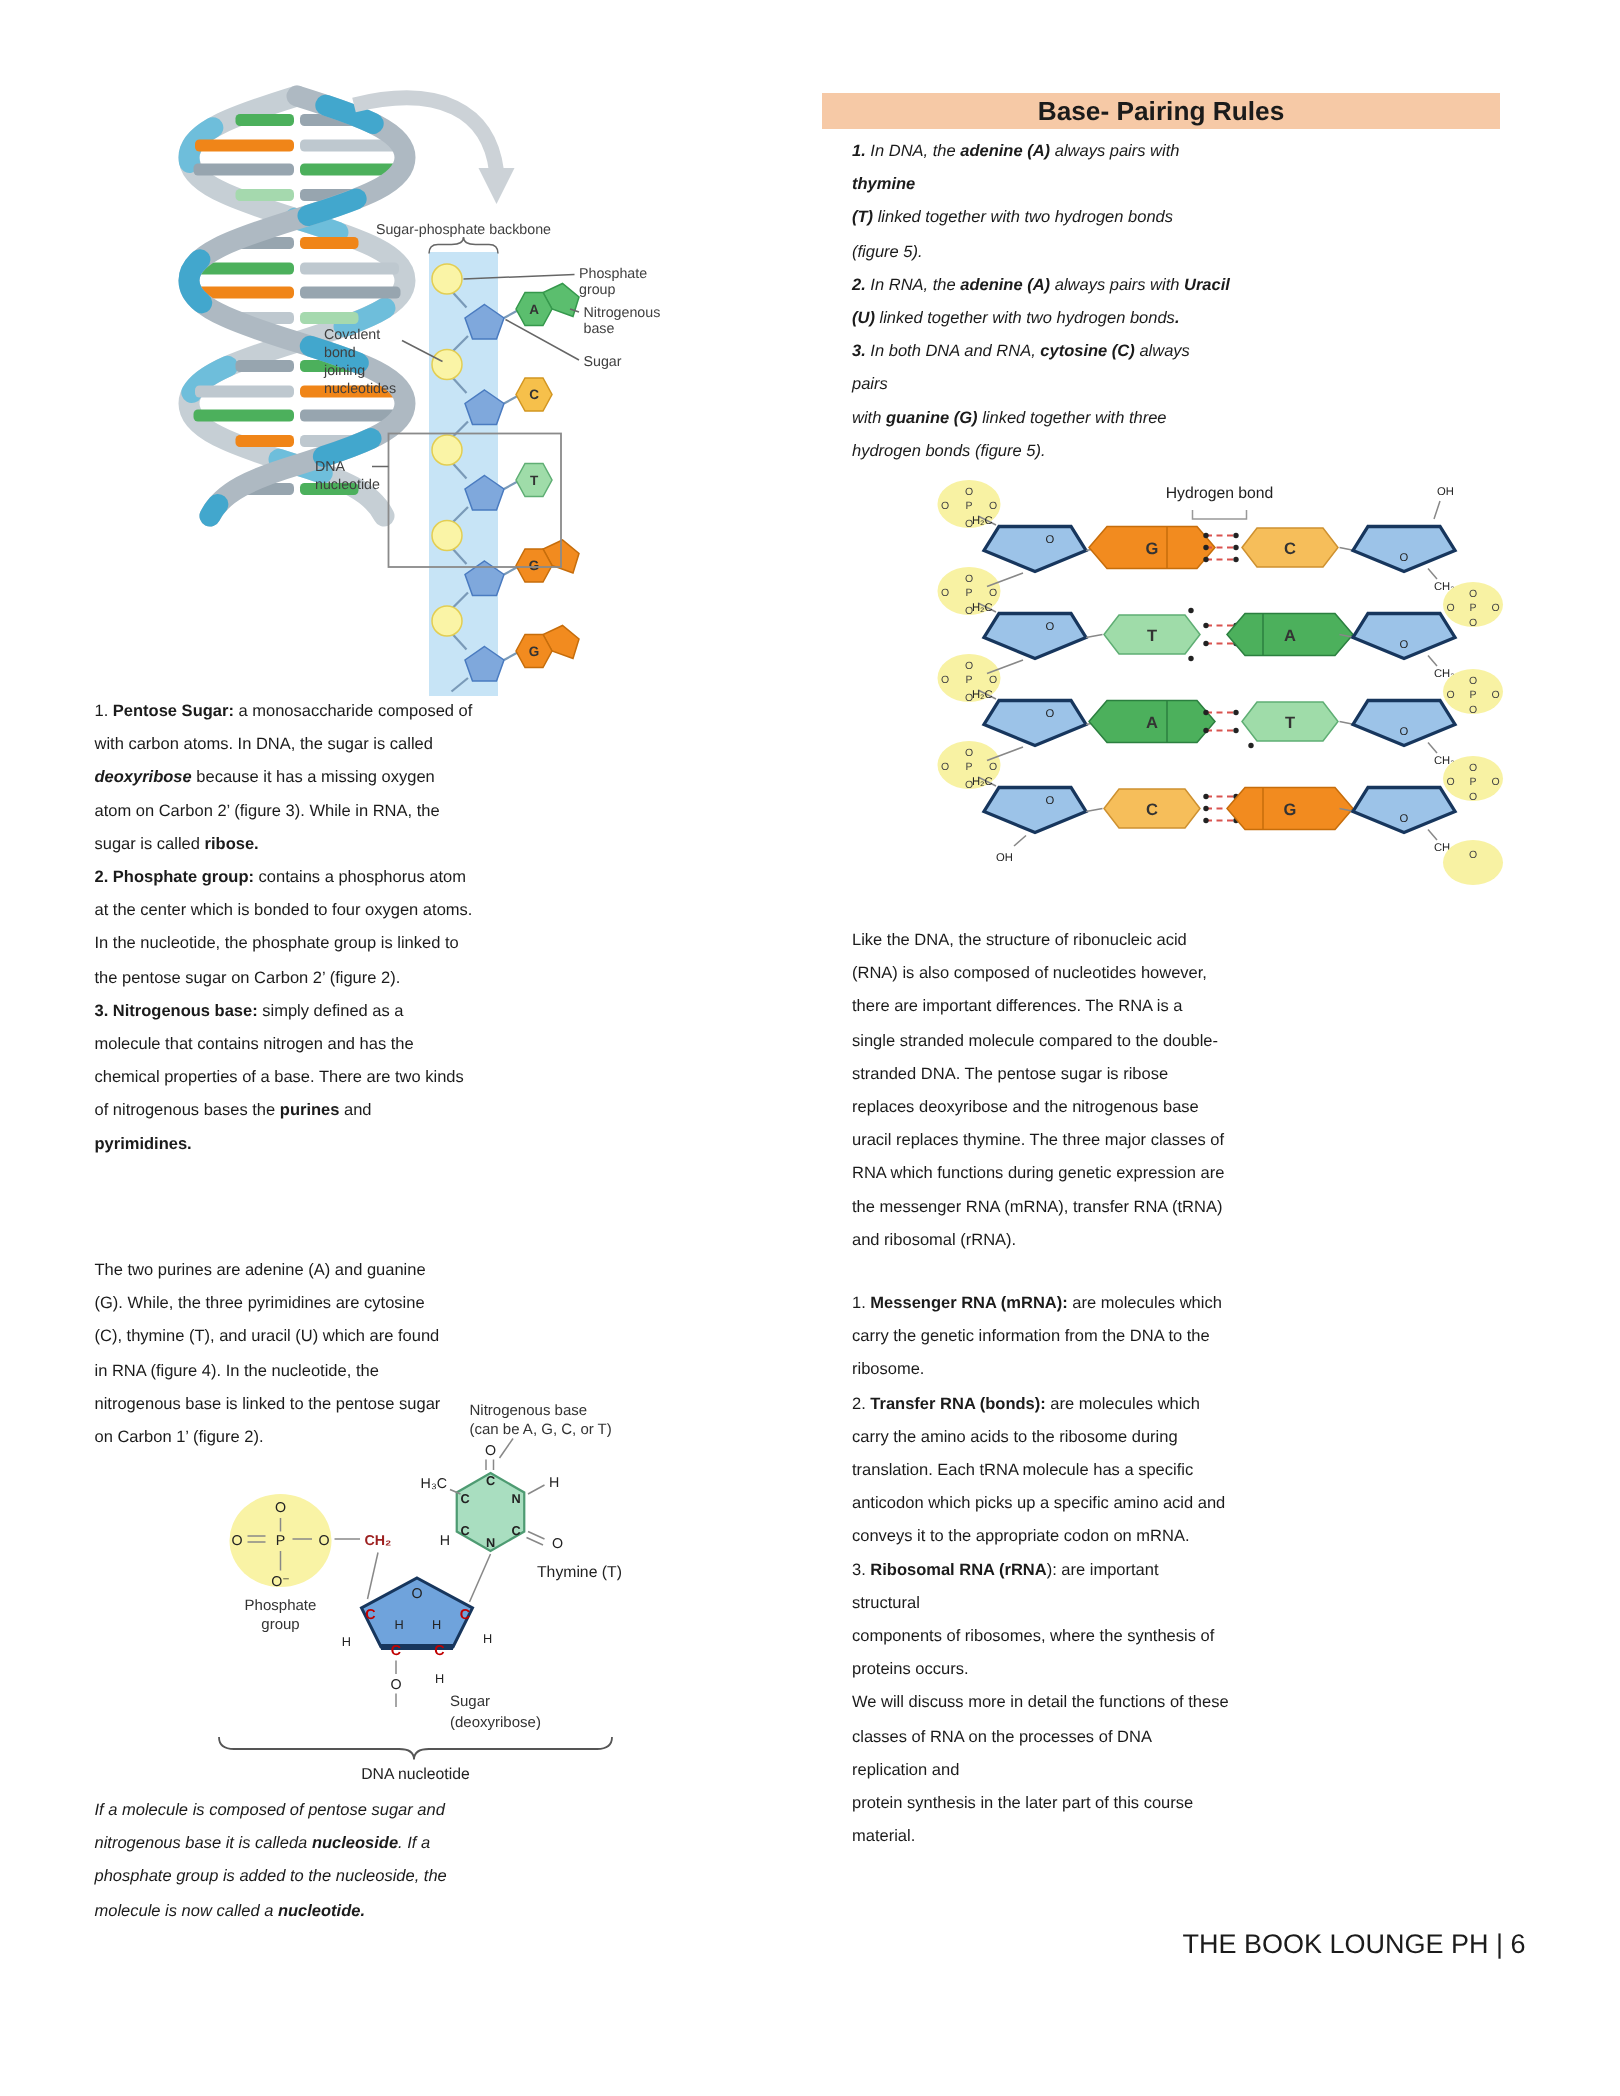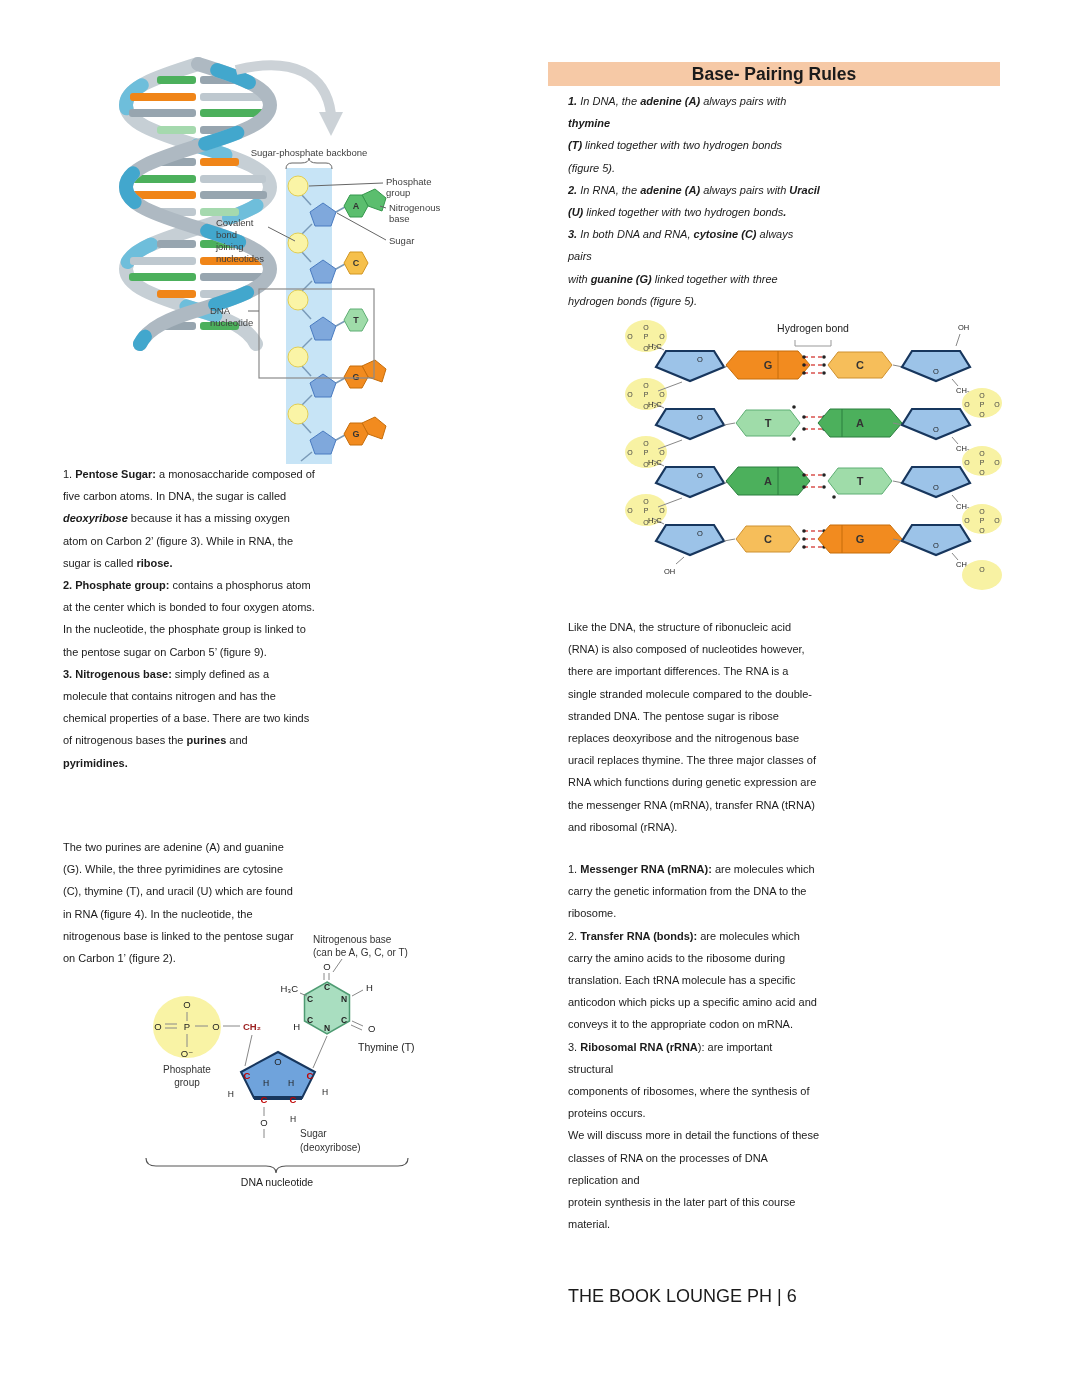--- a/index.html
+++ b/index.html
@@ -3,21 +3,21 @@
 <meta charset="utf-8">
 <style>
   html,body{margin:0;padding:0;background:#e8e8e8;}
   .page{position:relative;width:1080px;height:1397px;background:#ffffff;margin:0 auto;
         font-family:"Liberation Sans","DejaVu Sans",sans-serif;color:#1b1b1b;overflow:hidden;}
   .tb{position:absolute;font-size:11px;line-height:22.2px;white-space:pre;}
   .b{font-weight:bold}
   .i{font-style:italic}
   .hdr{position:absolute;left:548px;width:452px;height:24px;background:#F6C9A6;
        font-weight:bold;font-size:17.5px;line-height:24px;text-align:center;}
-  .footer{position:absolute;left:568px;top:1286px;width:449px;font-size:18px;text-align:left;}
+  .footer{position:absolute;left:568px;top:1286px;width:449px;font-size:18px;text-align:right;}
   svg{position:absolute;overflow:visible}
   svg text{font-family:"Liberation Sans","DejaVu Sans",sans-serif;fill:#3d3d3d;}
   .fl{font-size:9.5px;fill:#3f3f3f}
   .fl2{font-size:10px;fill:#333}
   .fl3{font-size:10.5px;fill:#222}
   .atom{font-size:9.5px;fill:#222}
   .atomr{font-size:9.5px;fill:#9C1F1F;font-weight:bold}
   .atomc{font-size:9.5px;fill:#C00000;font-weight:bold}
   .atomh{font-size:8.5px;fill:#222}
   .ring{font-size:8.5px;fill:#222;font-weight:bold}
@@ -147,28 +147,28 @@
       <text class="fl" x="118" y="194">joining</text>
       <text class="fl" x="118" y="206">nucleotides</text>
       <line class="ln2" x1="170" y1="171" x2="197" y2="185"></line>
       <text class="fl" x="112" y="258">DNA</text>
       <text class="fl" x="112" y="270">nucleotide</text>
       <line class="ln2" x1="150" y1="255" x2="161" y2="255"></line>
     </g>
   </svg>
 
   <div class="tb" style="left:63px;top:463px;width:462px"><span>1. </span><span class="b">Pentose Sugar:</span><span> a monosaccharide composed of
-five carbon atoms. In DNA, the sugar is called
+with carbon atoms. In DNA, the sugar is called
 </span><span class="b i">deoxyribose</span><span> because it has a missing oxygen
 atom on Carbon 2’ (figure 3). While in RNA, the
 sugar is called </span><span class="b">ribose.</span><span>
 </span><span class="b">2. Phosphate group:</span><span> contains a phosphorus atom
 at the center which is bonded to four oxygen atoms.
 In the nucleotide, the phosphate group is linked to
-the pentose sugar on Carbon 5’ (figure 9).
+the pentose sugar on Carbon 2’ (figure 2).
 </span><span class="b">3. Nitrogenous base:</span><span> simply defined as a
 molecule that contains nitrogen and has the
 chemical properties of a base. There are two kinds
 of nitrogenous bases the </span><span class="b">purines</span><span> and
 </span><span class="b">pyrimidines.</span></div>
 
   <div class="tb" style="left:63px;top:836px;width:462px"><span>The two purines are adenine (A) and guanine
 (G). While, the three pyrimidines are cytosine
 (C), thymine (T), and uracil (U) which are found
 in RNA (figure 4). In the nucleotide, the
@@ -239,20 +239,24 @@
       <text class="atomh" x="163" y="192" text-anchor="middle">H</text>
       <text class="fl2" x="170" y="207">Sugar</text>
       <text class="fl2" x="170" y="221">(deoxyribose)</text>
     </g>
     <g>
       <path d="M16,228 Q16,236 26,236 L136,236 Q146,236 146,243 Q146,236 156,236 L268,236 Q278,236 278,228" stroke="#555" fill="none" stroke-width="1.2"></path>
       <text class="fl3" x="147" y="256" text-anchor="middle">DNA nucleotide</text>
     </g>
   </svg>
 
+  <div class="tb" style="left:63px;top:1196px;width:462px"><span class="i">If a molecule is composed of pentose sugar and
+nitrogenous base it is calleda </span><span class="b i">nucleoside</span><span class="i">. If a
+phosphate group is added to the nucleoside, the
+molecule is now called a </span><span class="b i">nucleotide.</span></div>
 
   <div class="hdr" style="top:62px">Base- Pairing Rules</div>
 
   <div class="tb" style="left:568px;top:90px;width:462px"><span class="b i">1.</span><span class="i"> In DNA, the </span><span class="b i">adenine (A)</span><span class="i"> always pairs with
 </span><span class="b i">thymine</span><span class="i">
 </span><span class="b i">(T)</span><span class="i"> linked together with two hydrogen bonds
 (figure 5).
 </span><span class="b i">2.</span><span class="i"> In RNA, the </span><span class="b i">adenine (A)</span><span class="i"> always pairs with </span><span class="b i">Uracil
 (U)</span><span class="i"> linked together with two hydrogen bonds</span><span class="b i">.</span><span class="i">
 </span><span class="b i">3.</span><span class="i"> In both DNA and RNA, </span><span class="b i">cytosine (C)</span><span class="i"> always

